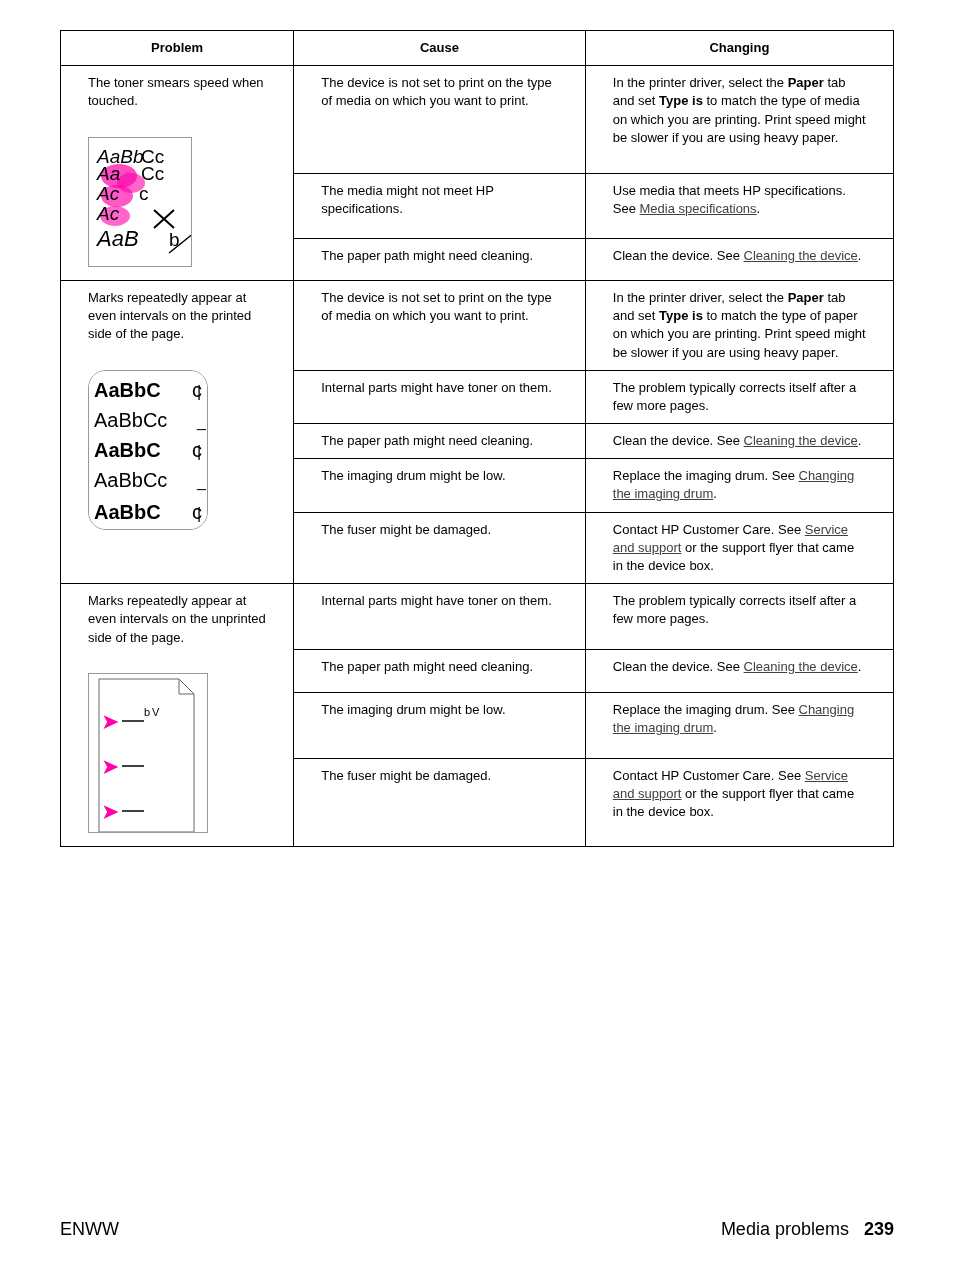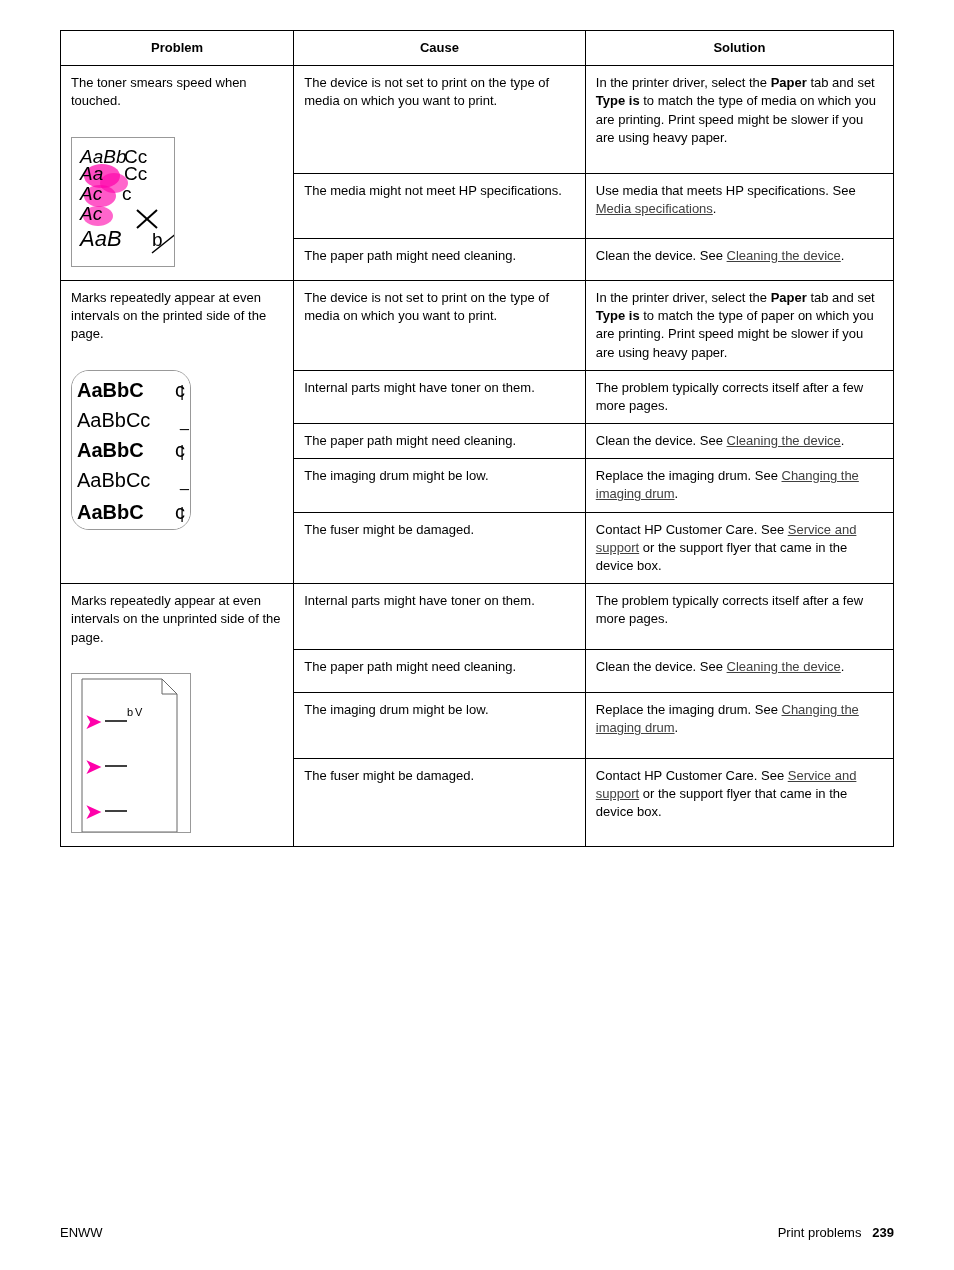--- a/index.html
+++ b/index.html
@@ -18,21 +18,21 @@
     }
 
     table {
       width: 100%;
       border-collapse: collapse;
       border: 1px solid #000;
     }
 
     th, td {
       border: 1px solid #000;
-      padding: 8px 10px;
+      padding: 8px 27px;
       vertical-align: top;
       font-size: 13px;
       line-height: 1.4;
     }
 
     th {
       font-weight: bold;
       background: #fff;
     }
 
@@ -71,38 +71,38 @@
       overflow: hidden;
     }
 
     .footer-bar {
       position: absolute;
       bottom: 30px;
       left: 60px;
       right: 60px;
       display: flex;
       justify-content: space-between;
-      font-size: 13px;
+      font-size: 18px;
     }
   </style>
 </head>
 <body>
 
 <div class="page-wrapper">
   <table>
     <thead>
       <tr>
         <th style="width:28%">
           <span>Problem</span>
         </th>
         <th style="width:35%">
           <span>Cause</span>
         </th>
         <th style="width:37%">
-          <span>Solution</span>
+          <span>Changing</span>
         </th>
       </tr>
     </thead>
     <tbody>
 
       <tr>
         <td rowspan="3">
           <span>The toner smears speed when touched.</span>
           <br><br>
           
@@ -289,15 +289,15 @@
         </td>
       </tr>
 
     </tbody>
   </table>
 </div>
 
 <div class="footer-bar">
   <span>ENWW</span>
   <span>
-    <span>Print problems</span>&nbsp;&nbsp;&nbsp;<strong><span>239</span></strong>
+    <span>Media problems</span>&nbsp;&nbsp;&nbsp;<strong><span>239</span></strong>
   </span>
 </div>
 
 </body></html>

